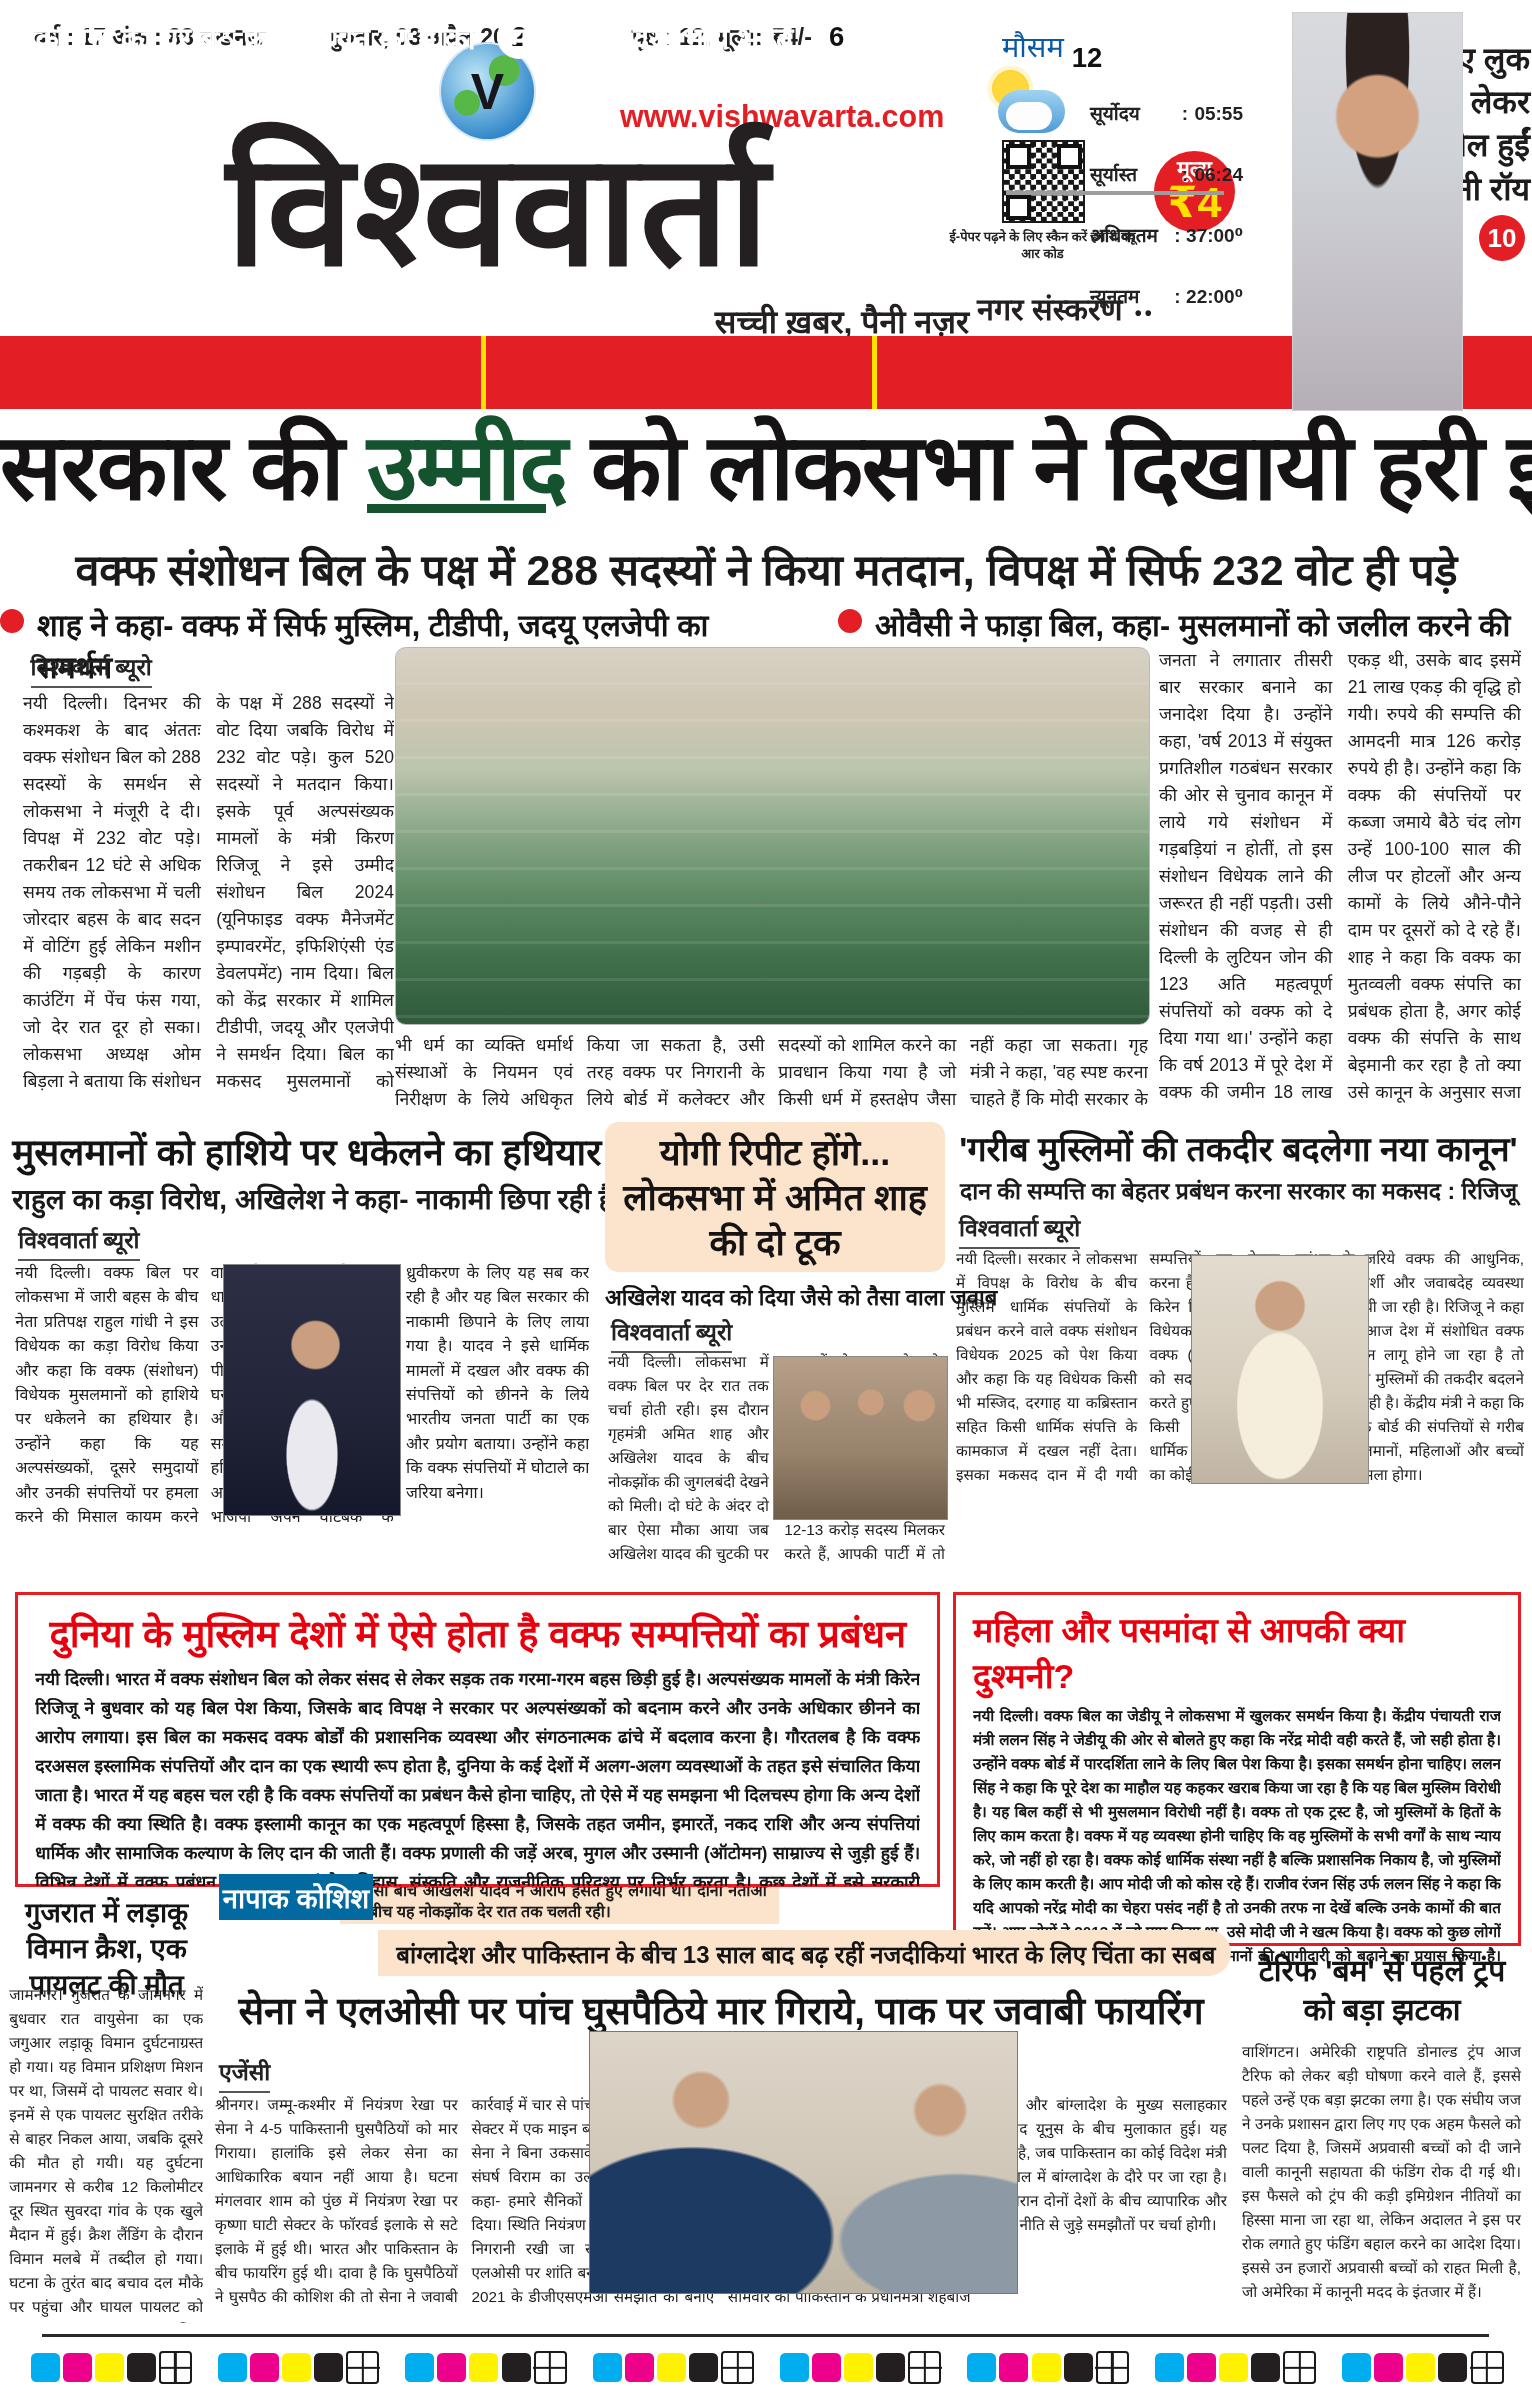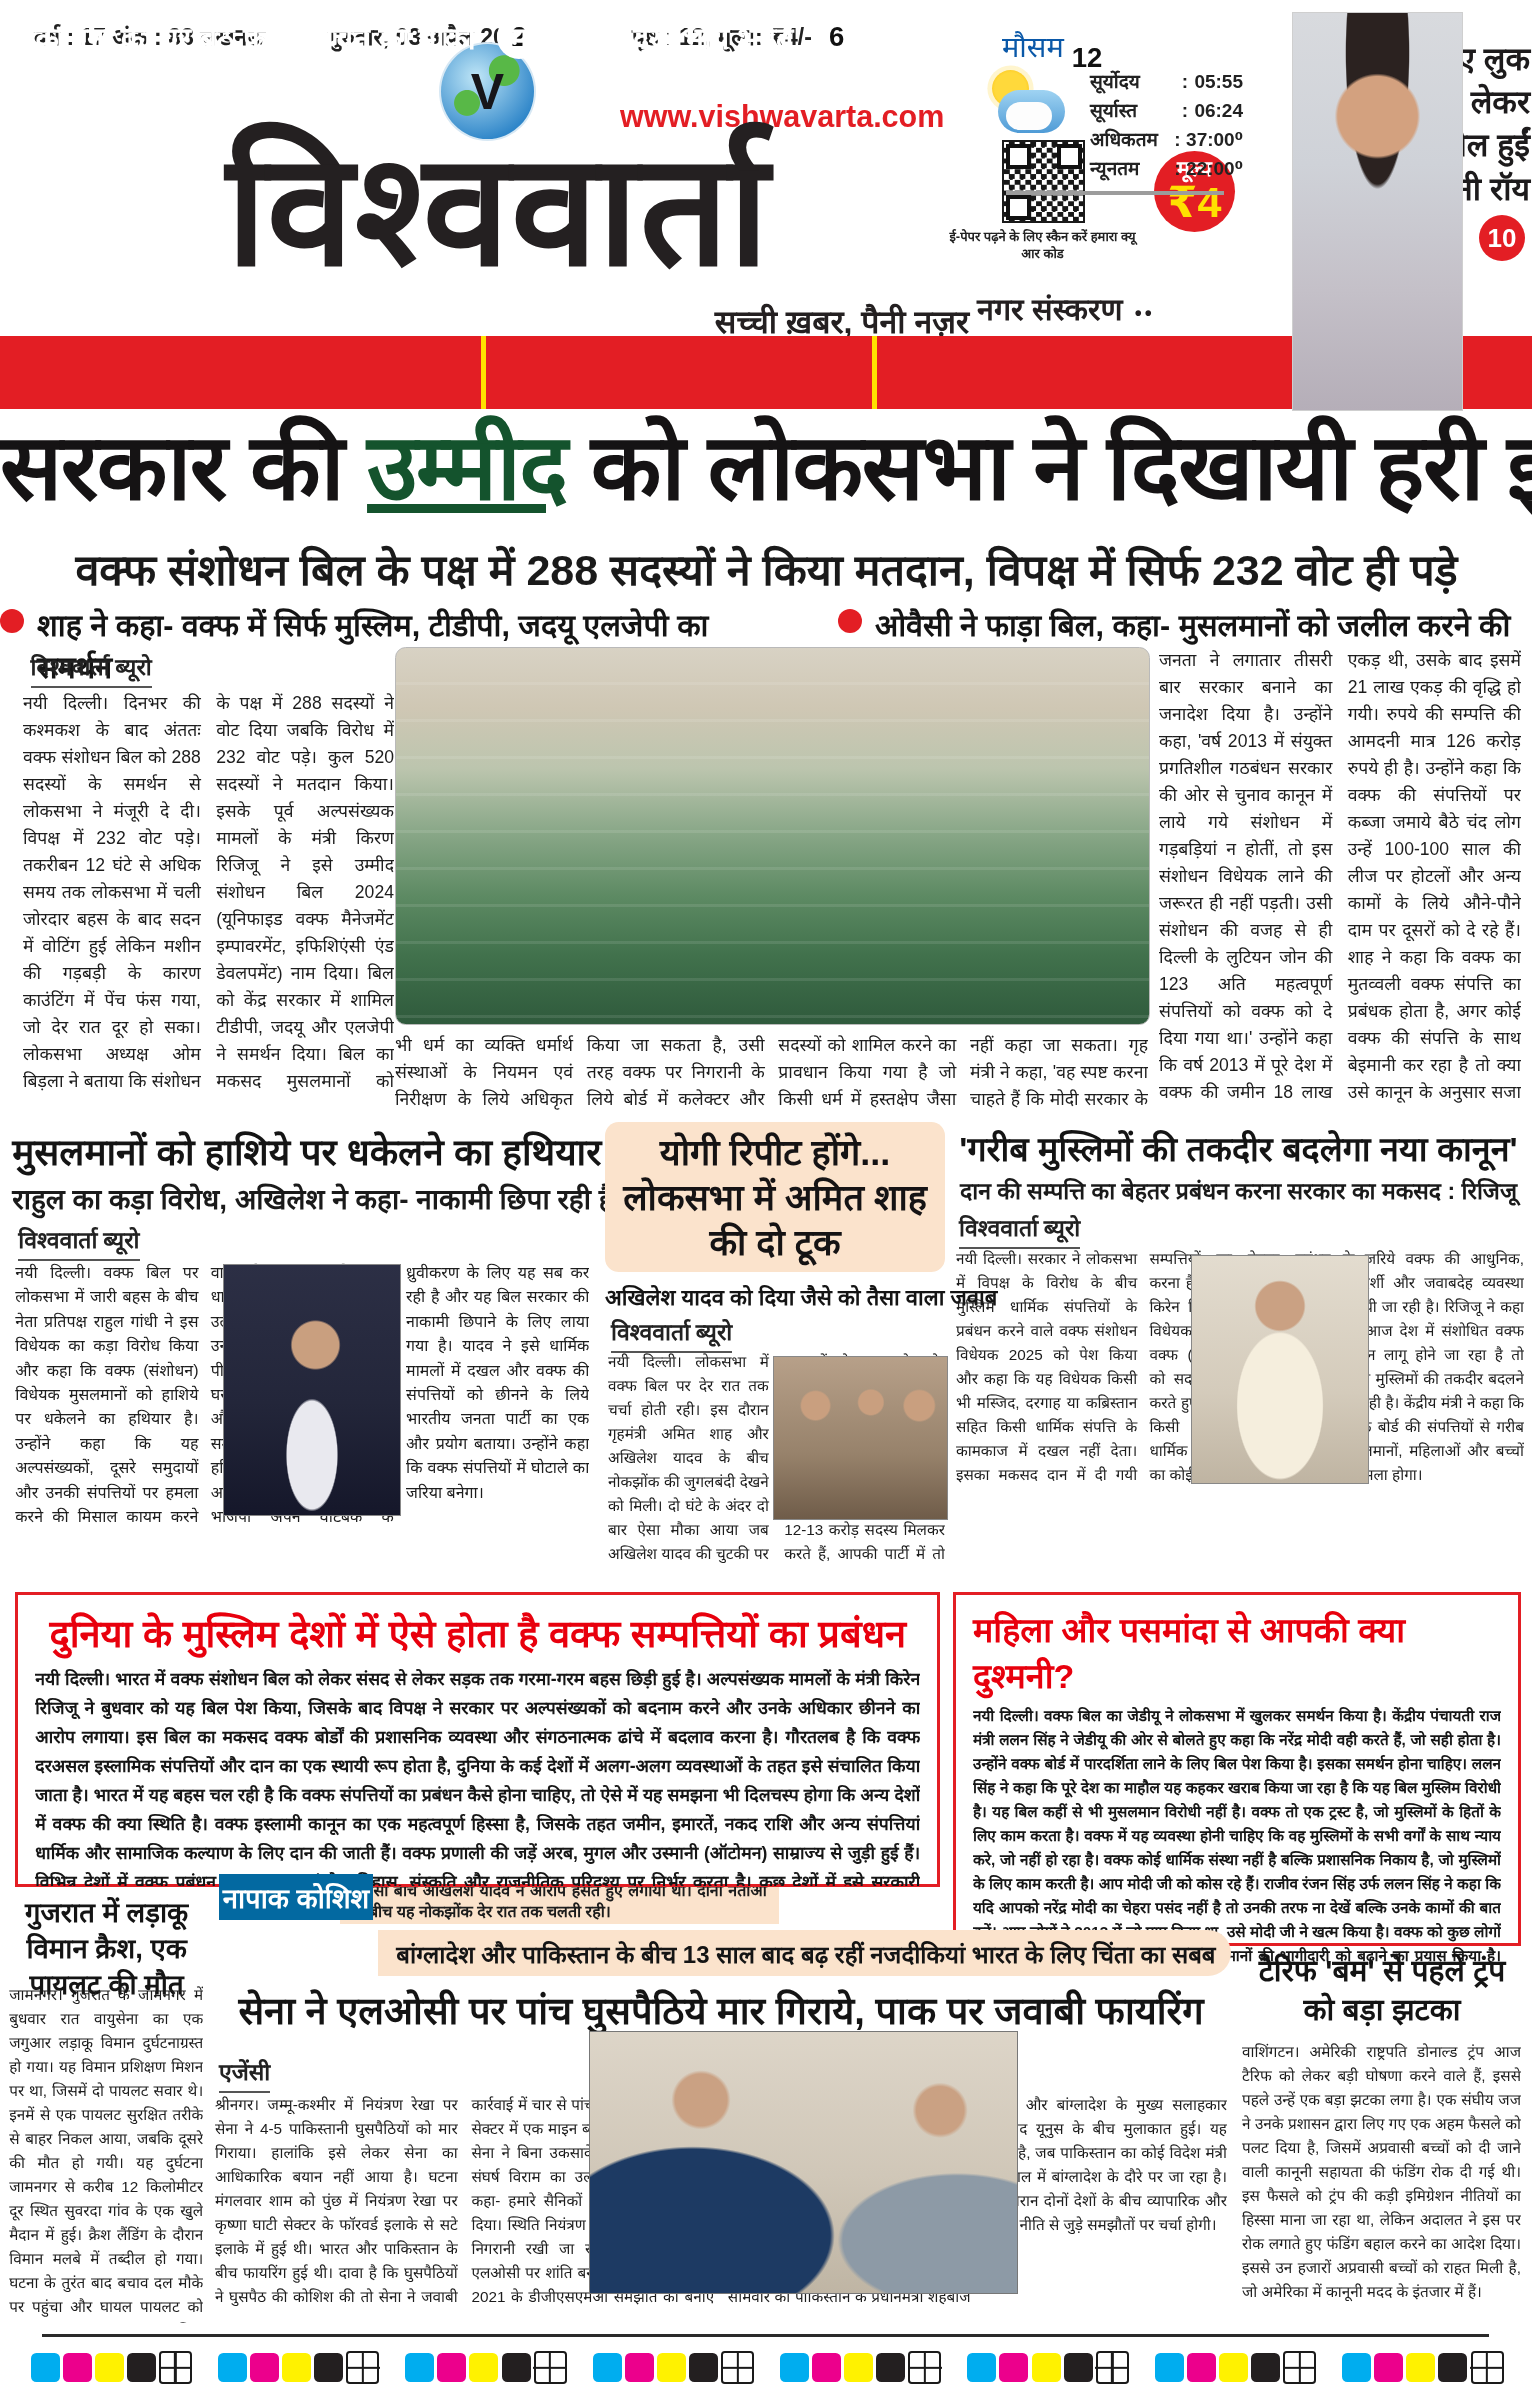--- a/index.html
+++ b/index.html
@@ -33,21 +33,21 @@
 
   
   .wtitle{left:1002px;top:26px;font-size:29px;font-weight:400;color:#0a58a8;}
   .wicon{left:989px;top:70px;width:79px;height:73px;}
   .wicon .sun{position:absolute;left:3.1px;top:0;width:37px;height:37px;border-radius:50%;
               background:radial-gradient(circle,#ffd93b 60%,#f7b500);box-shadow:0 0 0 4.6px rgba(255,217,59,.25);}
   .wicon .cloud{position:absolute;left:9.2px;top:20px;width:67px;height:43px;border-radius:21.4px;
                 background:linear-gradient(180deg,#9fd3f2,#4f9bd6);}
   .wicon .cloud::after{content:"";position:absolute;left:7.6px;top:12.2px;width:46px;height:27.5px;border-radius:15.3px;background:#fdfdfd;}
   .wrows{left:1090px;top:67px;width:153px;}
-  .wrow{display:flex;font-size:19px;font-weight:800;line-height:29px;color:#222;}
+  .wrow{display:flex;font-size:19px;font-weight:800;line-height:29px;color:#222;margin-top:32px;}
   .wrow .wl{width:90px;} .wrow .wc{width:20px;text-align:center;} .wrow .wv{flex:1;}
   .wrule{left:1006px;top:191px;width:218px;height:3.8px;background:#9c9c9c;}
 
   
   .mouni-photo{left:1292px;top:12.2px;width:169px;height:397px;border:0.8px solid #cfcfcf;
      background:radial-gradient(circle at 50% 26%,#d3a17f 0 13%,transparent 14%),
                 radial-gradient(ellipse at 50% 10%,#2b2220 0 26%,transparent 27%),
                 linear-gradient(180deg,#d8dade 0%,#cfd2d8 38%,#c4c0c8 70%,#b5aeb8 100%);}
   .promo-text{left:1402px;top:38px;width:128px;text-align:right;font-size:32px;line-height:1.35;font-weight:900;color:#1d1b1c;}
   .promo-page{left:1479px;top:215px;width:46px;height:46px;border-radius:50%;background:#e31e24;color:#fff;

